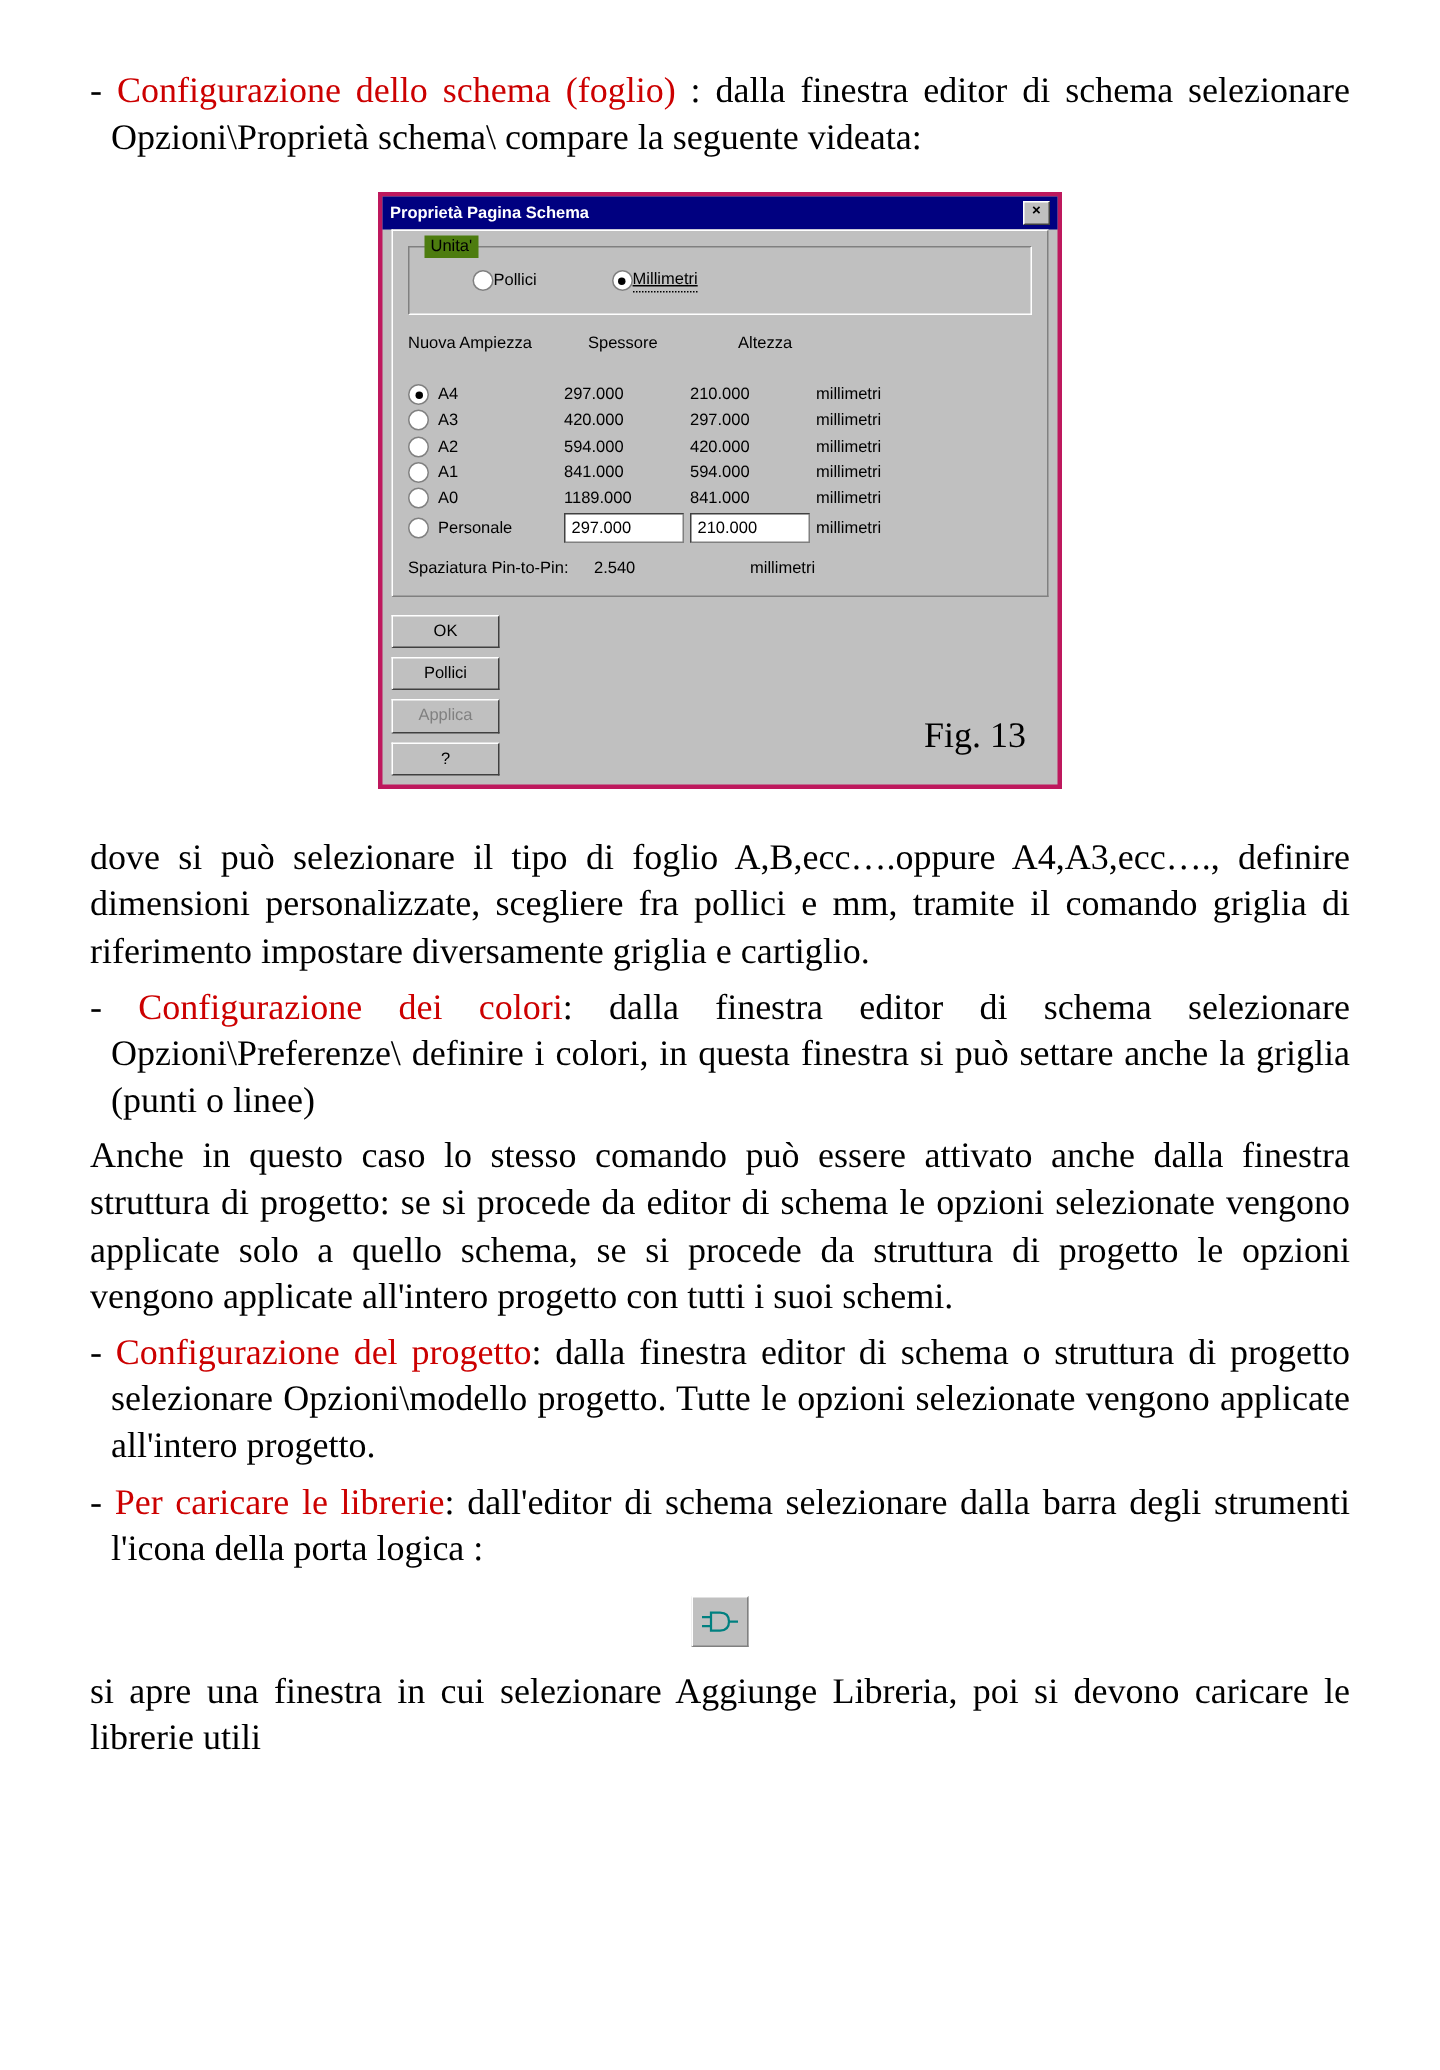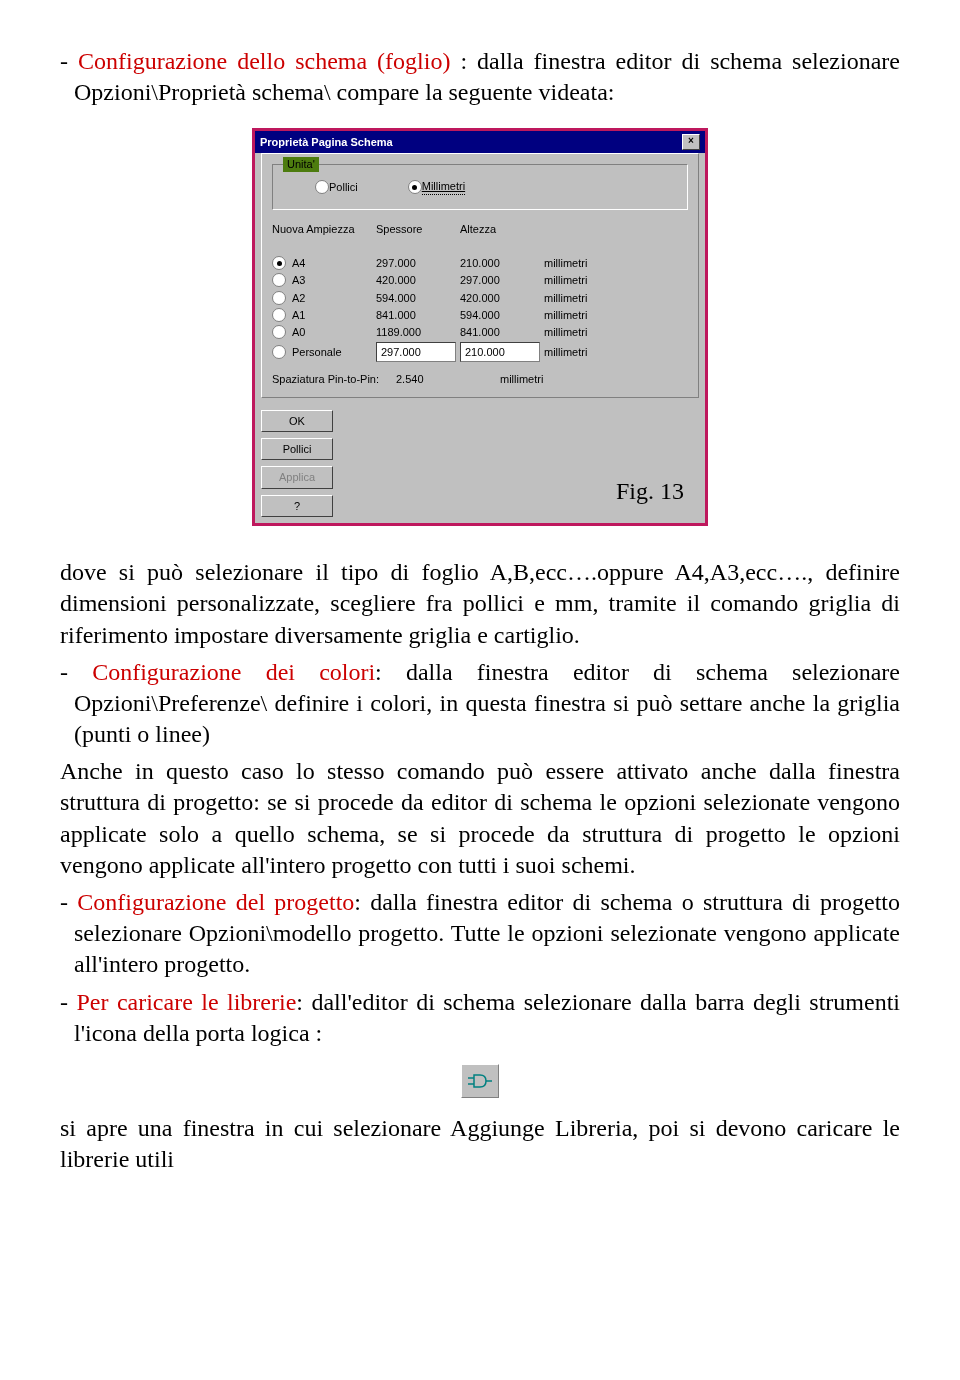--- a/index.html
+++ b/index.html
@@ -115,21 +115,21 @@
   .radio-dot.checked::after {
     content: "";
     width: 5px;
     height: 5px;
     background: #000;
     border-radius: 50%;
   }
   .col-headers {
     display: grid;
     grid-template-columns: 100px 80px 80px 70px;
-    gap: 4px;
+    gap: 20px;
     font-size: 11px;
     margin-bottom: 20px;
   }
   .size-row {
     display: grid;
     grid-template-columns: 100px 80px 80px 70px;
     gap: 4px;
     align-items: center;
     margin: 3px 0;
     font-size: 11px;

